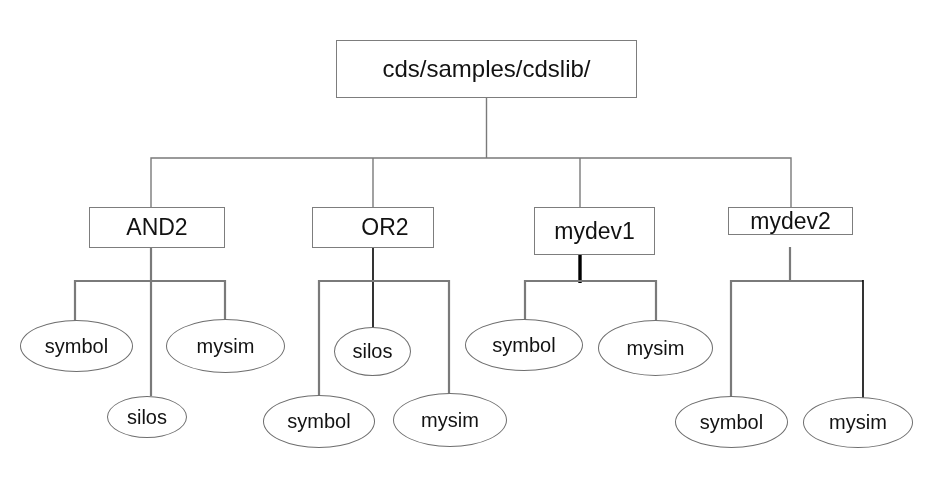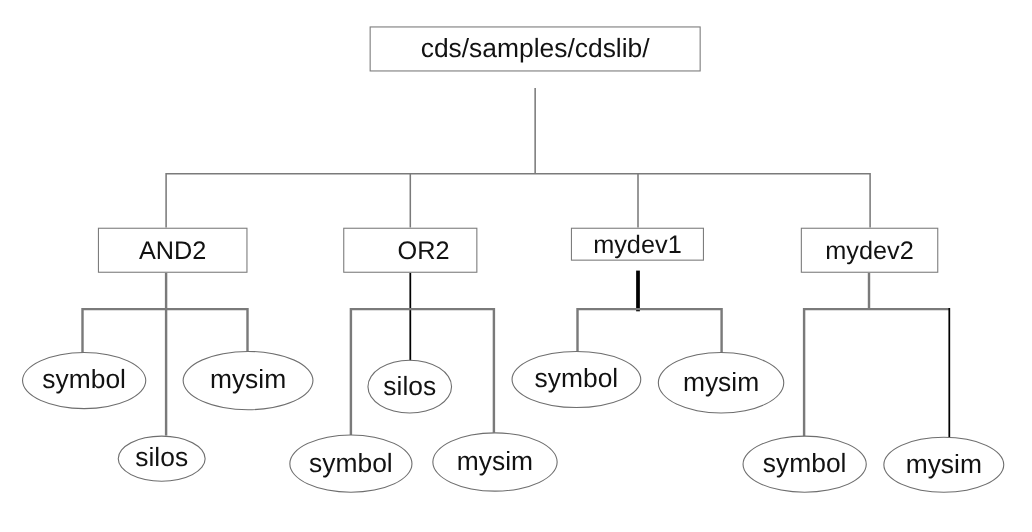--- a/index.html
+++ b/index.html
@@ -42,21 +42,21 @@
     white-space: nowrap;
   }
   .node {
     border: 1.4px solid var(--box-border, #7d7d7d);
     font-size: 23px;
   }
   .node.root { font-size: 24px; }
   .leaf {
     border: 1.3px solid var(--ellipse-border, #6e6e6e);
     border-radius: 50%;
-    font-size: 24px;
+    font-size: 20px;
   }
 </style>
 </head>
 <body>
 
 <div class="stage">
 
   <svg class="wires" viewBox="0 0 938 484" xmlns="http://www.w3.org/2000/svg">
 
     <path class="wire-thin" d="M486.5,80 L486.5,158"></path>
@@ -72,26 +72,26 @@
     <path class="wire-gray" d="M319,396 L319,281 L449,281 L449,394"></path>
 
     <path class="wire-bold" d="M580,246 L580,283"></path>
     <path class="wire-gray" d="M525,320 L525,281 L656,281 L656,321"></path>
 
     <path class="wire-gray" d="M790,247 L790,281"></path>
     <path class="wire-gray" d="M731,397 L731,281 L863,281"></path>
     <path class="wire-black" d="M863,280 L863,398"></path>
   </svg>
 
-  <div class="node root" style="left:336px; top:24px; width:301px; height:41px;">cds/samples/cdslib/</div>
+  <div class="node root" style="left:336px; top:40px; width:301px; height:58px;">cds/samples/cdslib/</div>
 
   <div class="node" style="left:89px; top:207px; width:136px; height:41px;">AND2</div>
   <div class="node" style="left:312px; top:207px; width:122px; height:41px;padding-left:24px;">OR2</div>
-  <div class="node" style="left:519px; top:207px; width:121px; height:30px;">mydev1</div>
-  <div class="node" style="left:728px; top:207px; width:125px; height:41px;">mydev2</div>
+  <div class="node" style="left:534px; top:207px; width:121px; height:48px;">mydev1</div>
+  <div class="node" style="left:728px; top:207px; width:125px; height:28px;">mydev2</div>
 
   <div class="leaf" style="left:20px; top:320px; width:113px; height:52px;">symbol</div>
   <div class="leaf" style="left:107px; top:396px; width:80px; height:42px;">silos</div>
   <div class="leaf" style="left:166px; top:319px; width:119px; height:54px;">mysim</div>
 
   <div class="leaf" style="left:263px; top:395px; width:112px; height:53px;">symbol</div>
   <div class="leaf" style="left:334px; top:327px; width:77px; height:49px;">silos</div>
   <div class="leaf" style="left:393px; top:393px; width:114px; height:54px;">mysim</div>
 
   <div class="leaf" style="left:465px; top:319px; width:118px; height:52px;">symbol</div>

